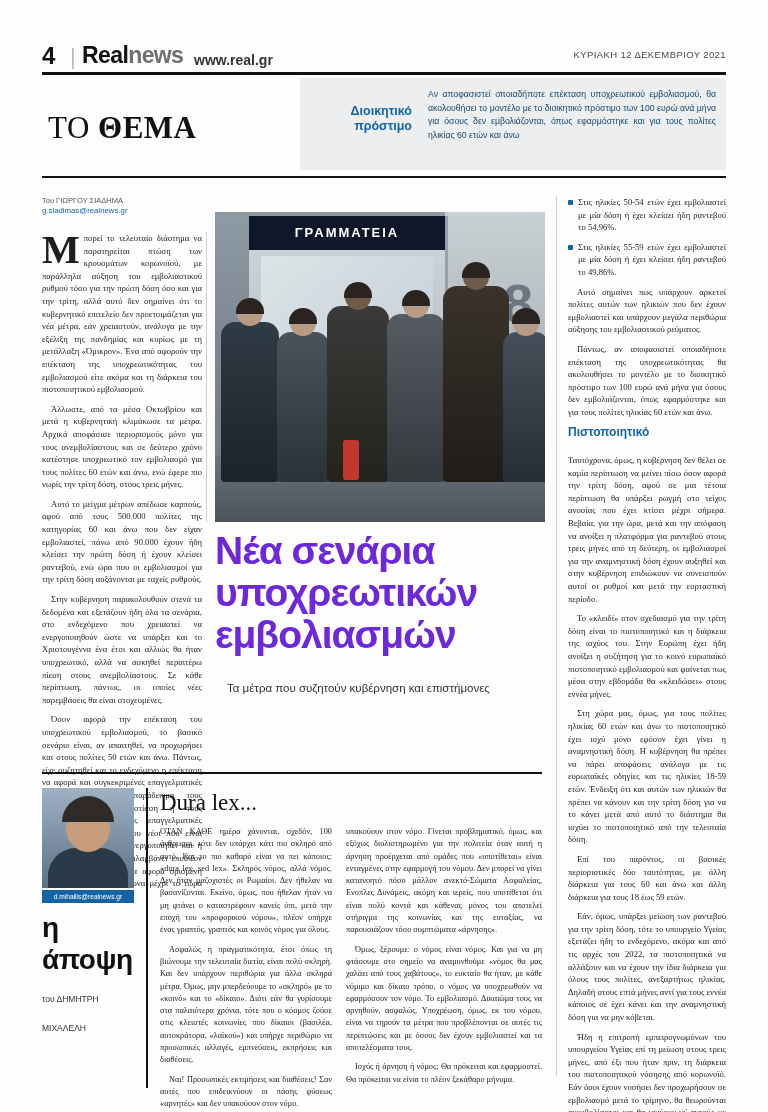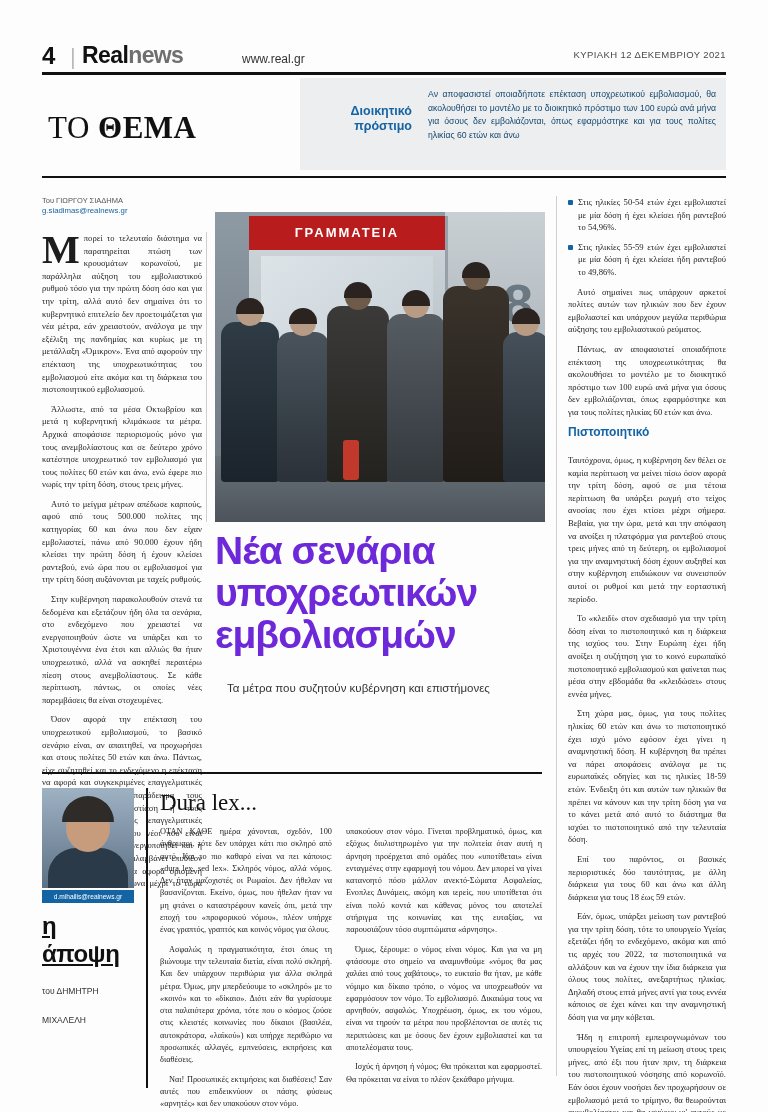--- a/index.html
+++ b/index.html
@@ -13,21 +13,21 @@
   }
   .page{position:absolute;inset:0;background:#fdfdfd;}
 
   
   .masthead{position:absolute;left:42px;top:44px;width:684px;height:34px;}
   .pagenum{position:absolute;left:0;top:-2px;font-family:"Liberation Sans",sans-serif;font-weight:bold;font-size:24px;color:#111;}
   .mast-sep{position:absolute;left:28px;top:0;font-size:22px;color:#b9b9b9;font-family:"Liberation Sans",sans-serif;}
   .logo{position:absolute;left:40px;top:-2px;font-family:"Liberation Sans",sans-serif;font-size:23px;font-weight:bold;letter-spacing:-0.6px;}
   .logo .real{color:#111;}
   .logo .news{color:#6f6f6f;font-weight:bold;}
-  .logo-url{position:absolute;left:152px;top:8px;font-family:"Liberation Sans",sans-serif;font-size:12px;font-weight:normal;color:#333;margin-left:48px;}
+  .logo-url{position:absolute;left:152px;top:8px;font-family:"Liberation Sans",sans-serif;font-size:14px;font-weight:bold;color:#333;}
   .mast-date{position:absolute;right:0;top:5px;font-family:"Liberation Sans",sans-serif;font-size:9.5px;color:#4a4a4a;letter-spacing:.4px;}
   .mast-rule{position:absolute;left:42px;top:72px;width:684px;height:2.5px;background:#111;}
 
   
   .banner{position:absolute;left:300px;top:78px;width:426px;height:92px;background:#eceef0;}
   .banner-label{position:absolute;left:312px;top:104px;width:100px;text-align:right;font-family:"Liberation Sans",sans-serif;font-size:12.5px;font-weight:bold;color:#1463a3;line-height:15px;}
   .banner-text{position:absolute;left:428px;top:88px;width:288px;font-family:"Liberation Sans",sans-serif;font-size:8.7px;line-height:13.6px;color:#16486f;text-align:justify;}
 
   .the-theme{position:absolute;left:48px;top:110px;font-family:"Liberation Serif",serif;font-size:31px;color:#111;letter-spacing:.5px;}
   .the-theme .bold{font-weight:bold;}
@@ -50,21 +50,21 @@
 
   
   .bullet{position:relative;padding-left:10px;text-indent:0 !important;}
   .bullet:before{content:"";position:absolute;left:0;top:4px;width:5px;height:5px;background:#1463a3;border-radius:1px;}
   .sec-head{font-family:Liberation Sans, sans-serif;font-size:12px;font-weight:bold;color:#1463a3;margin:6px 0 16px 0;}
 
   
   .photo{position:absolute;left:215px;top:212px;width:330px;height:310px;overflow:hidden;background:#6d7a86;}
   .ph-wall{position:absolute;inset:0;background:linear-gradient(180deg,#8f9ba4 0%,#7d8892 40%,#6d7680 100%);}
   .ph-booth{position:absolute;left:34px;top:4px;width:196px;height:250px;background:linear-gradient(180deg,#cfd7dc,#aab4bb);border-right:3px solid #95a0a8;}
-  .ph-booth-top{position:absolute;left:34px;top:4px;width:196px;height:34px;background:#b91c1c;}
+  .ph-booth-top{position:absolute;left:34px;top:4px;width:196px;height:34px;background:#0f172a;}
   .ph-booth-top span{display:block;color:#fff;font-family:"Liberation Sans",sans-serif;font-size:13px;font-weight:bold;letter-spacing:2px;text-align:center;line-height:34px;}
   .ph-glass{position:absolute;left:46px;top:44px;width:172px;height:150px;background:linear-gradient(135deg,#dfe6ea,#c2cdd4);opacity:.9;}
   .ph-right{position:absolute;right:0;top:0;width:100px;height:260px;background:linear-gradient(180deg,#c9d0d4,#9aa4ab);}
   .ph-num{position:absolute;right:12px;top:60px;font-family:"Liberation Sans",sans-serif;font-size:54px;font-weight:bold;color:#2b3b49;opacity:.55;}
   .ph-floor{position:absolute;left:0;bottom:0;width:100%;height:66px;background:linear-gradient(180deg,#6b737b,#4c535a);}
   .fig{position:absolute;bottom:40px;border-radius:14px 14px 4px 4px;}
   .f1{left:6px;width:58px;height:160px;background:linear-gradient(180deg,#2f3b45,#1b232b);}
   .f2{left:62px;width:52px;height:150px;background:linear-gradient(180deg,#4a535c,#2a3138);}
   .f3{left:112px;width:62px;height:176px;background:linear-gradient(180deg,#3b3a38,#23221f);}
   .f4{left:172px;width:58px;height:168px;background:linear-gradient(180deg,#555c62,#33383d);}
@@ -80,21 +80,21 @@
   .subhead{position:absolute;left:227px;top:680px;width:332px;font-family:"Liberation Sans",sans-serif;font-size:11.5px;line-height:16px;color:#333;}
 
   
   .op-rule{position:absolute;left:42px;top:772px;width:500px;height:1.5px;background:#111;}
   .op-photo{position:absolute;left:42px;top:788px;width:92px;height:100px;background:linear-gradient(180deg,#9fb2c4,#5d7185);overflow:hidden;}
   .op-face{position:absolute;left:24px;top:16px;width:44px;height:48px;border-radius:22px/24px;background:#c79c7c;}
   .op-hair{position:absolute;left:20px;top:8px;width:52px;height:26px;border-radius:26px 26px 0 0;background:#2e2b29;}
   .op-body{position:absolute;left:6px;bottom:0;width:80px;height:40px;border-radius:28px 28px 0 0;background:#2b3a49;}
   .op-mail{position:absolute;left:42px;top:890px;width:92px;height:13px;background:#1463a3;color:#fff;font-family:"Liberation Sans",sans-serif;font-size:6.6px;text-align:center;line-height:13px;}
   .op-title{position:absolute;left:42px;top:912px;width:92px;font-family:"Liberation Sans",sans-serif;}
-  .op-title .big{font-size:24px;font-weight:bold;color:#111;letter-spacing:-.5px;text-decoration:underline;}
+  .op-title .big{font-size:28px;font-weight:bold;color:#111;letter-spacing:-.5px;}
   .op-title .small{font-size:8.5px;color:#333;line-height:11px;margin-top:18px;}
   .op-vrule{position:absolute;left:146px;top:788px;width:1.5px;height:300px;background:#111;}
   .dura{position:absolute;left:160px;top:790px;font-family:"Liberation Serif",serif;font-size:23px;color:#111;}
 
   #opcol1{left:160px;top:826px;width:172px;font-size:8.3px;line-height:12.3px;}
   #opcol2{left:346px;top:826px;width:196px;font-size:8.3px;line-height:12.3px;}
 
   .vsep{position:absolute;width:1px;background:#cfcfcf;}
 </style>
 </head>

